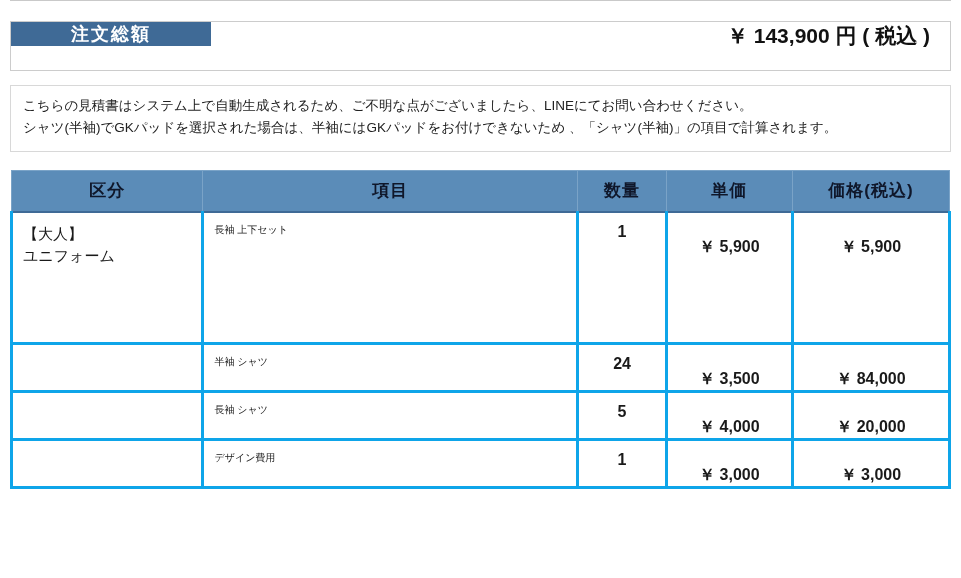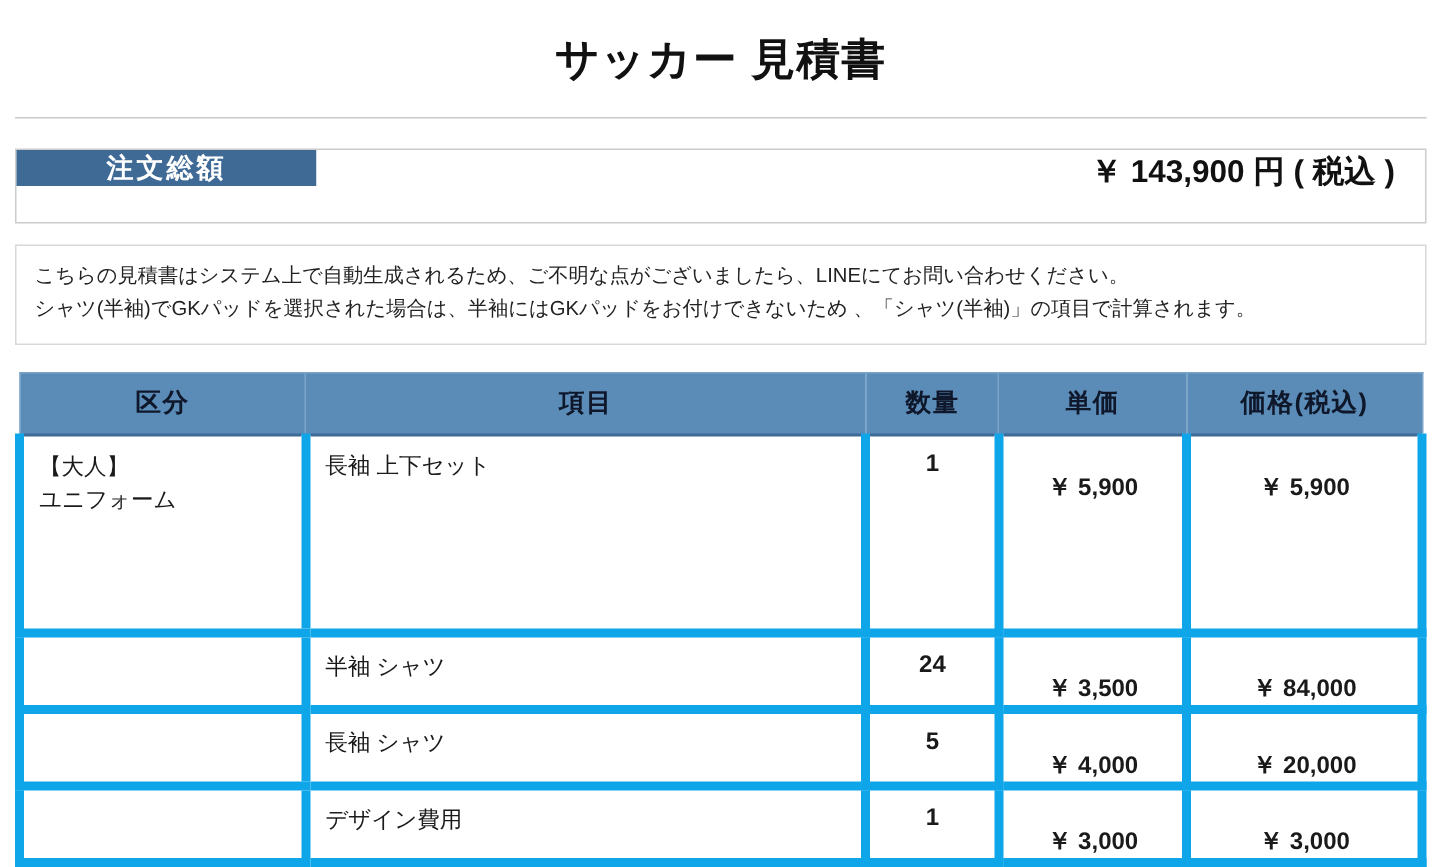--- a/index.html
+++ b/index.html
@@ -89,41 +89,41 @@
     background: #5b8cb8;
     color: #0f172a;
     font-size: 17px;
     font-weight: bold;
     height: 38px;
     border: 1px solid #7aa3c7;
     border-bottom: 2px solid #3f6a96;
     letter-spacing: 1px;
   }
   .quote-table td {
-    border: 6px solid #0ea5e9;
+    border: 3px solid #0ea5e9;
     height: 40px;
     padding: 0 10px;
     vertical-align: top;
     box-sizing: border-box;
   }
   .col-kubun { width: 190px; }
   .col-item  { width: 372px; }
   .col-qty   { width: 88px; }
   .col-unit  { width: 125px; }
   .col-price { width: 156px; }
 
   td.cell-kubun {
     padding-top: 10px;
     font-size: 15px;
     line-height: 1.45;
     border-right: 2px solid #3f6a96;
   }
   td.cell-item {
     padding-top: 10px;
-    font-size: 15px;
+    font-size: 10px;
   }
   td.num {
     text-align: center;
     padding-top: 10px;
     font-size: 16px;
     font-weight: bold;
   }
   td.money {
     text-align: center;
     padding-top: 24px;
@@ -133,21 +133,20 @@
   tr.section-start > td {
     border-top: 2px solid #3f6a96;
   }
   tr.tall > td { height: 132px; }
 </style>
 </head>
 <body>
 
 <div class="page">
 
-  <div class="title">サッカー 見積書</div>
   <div class="title-rule"></div>
 
   <div class="total-bar">
     <div class="total-label">注文総額</div>
     <div class="total-value">￥ 143,900 円 ( 税込 )</div>
   </div>
 
   <div class="notes">
     <div>こちらの見積書はシステム上で自動生成されるため、ご不明な点がございましたら、LINEにてお問い合わせください。</div>
     <div>シャツ(半袖)でGKパッドを選択された場合は、半袖にはGKパッドをお付けできないため 、「シャツ(半袖)」の項目で計算されます。</div>

